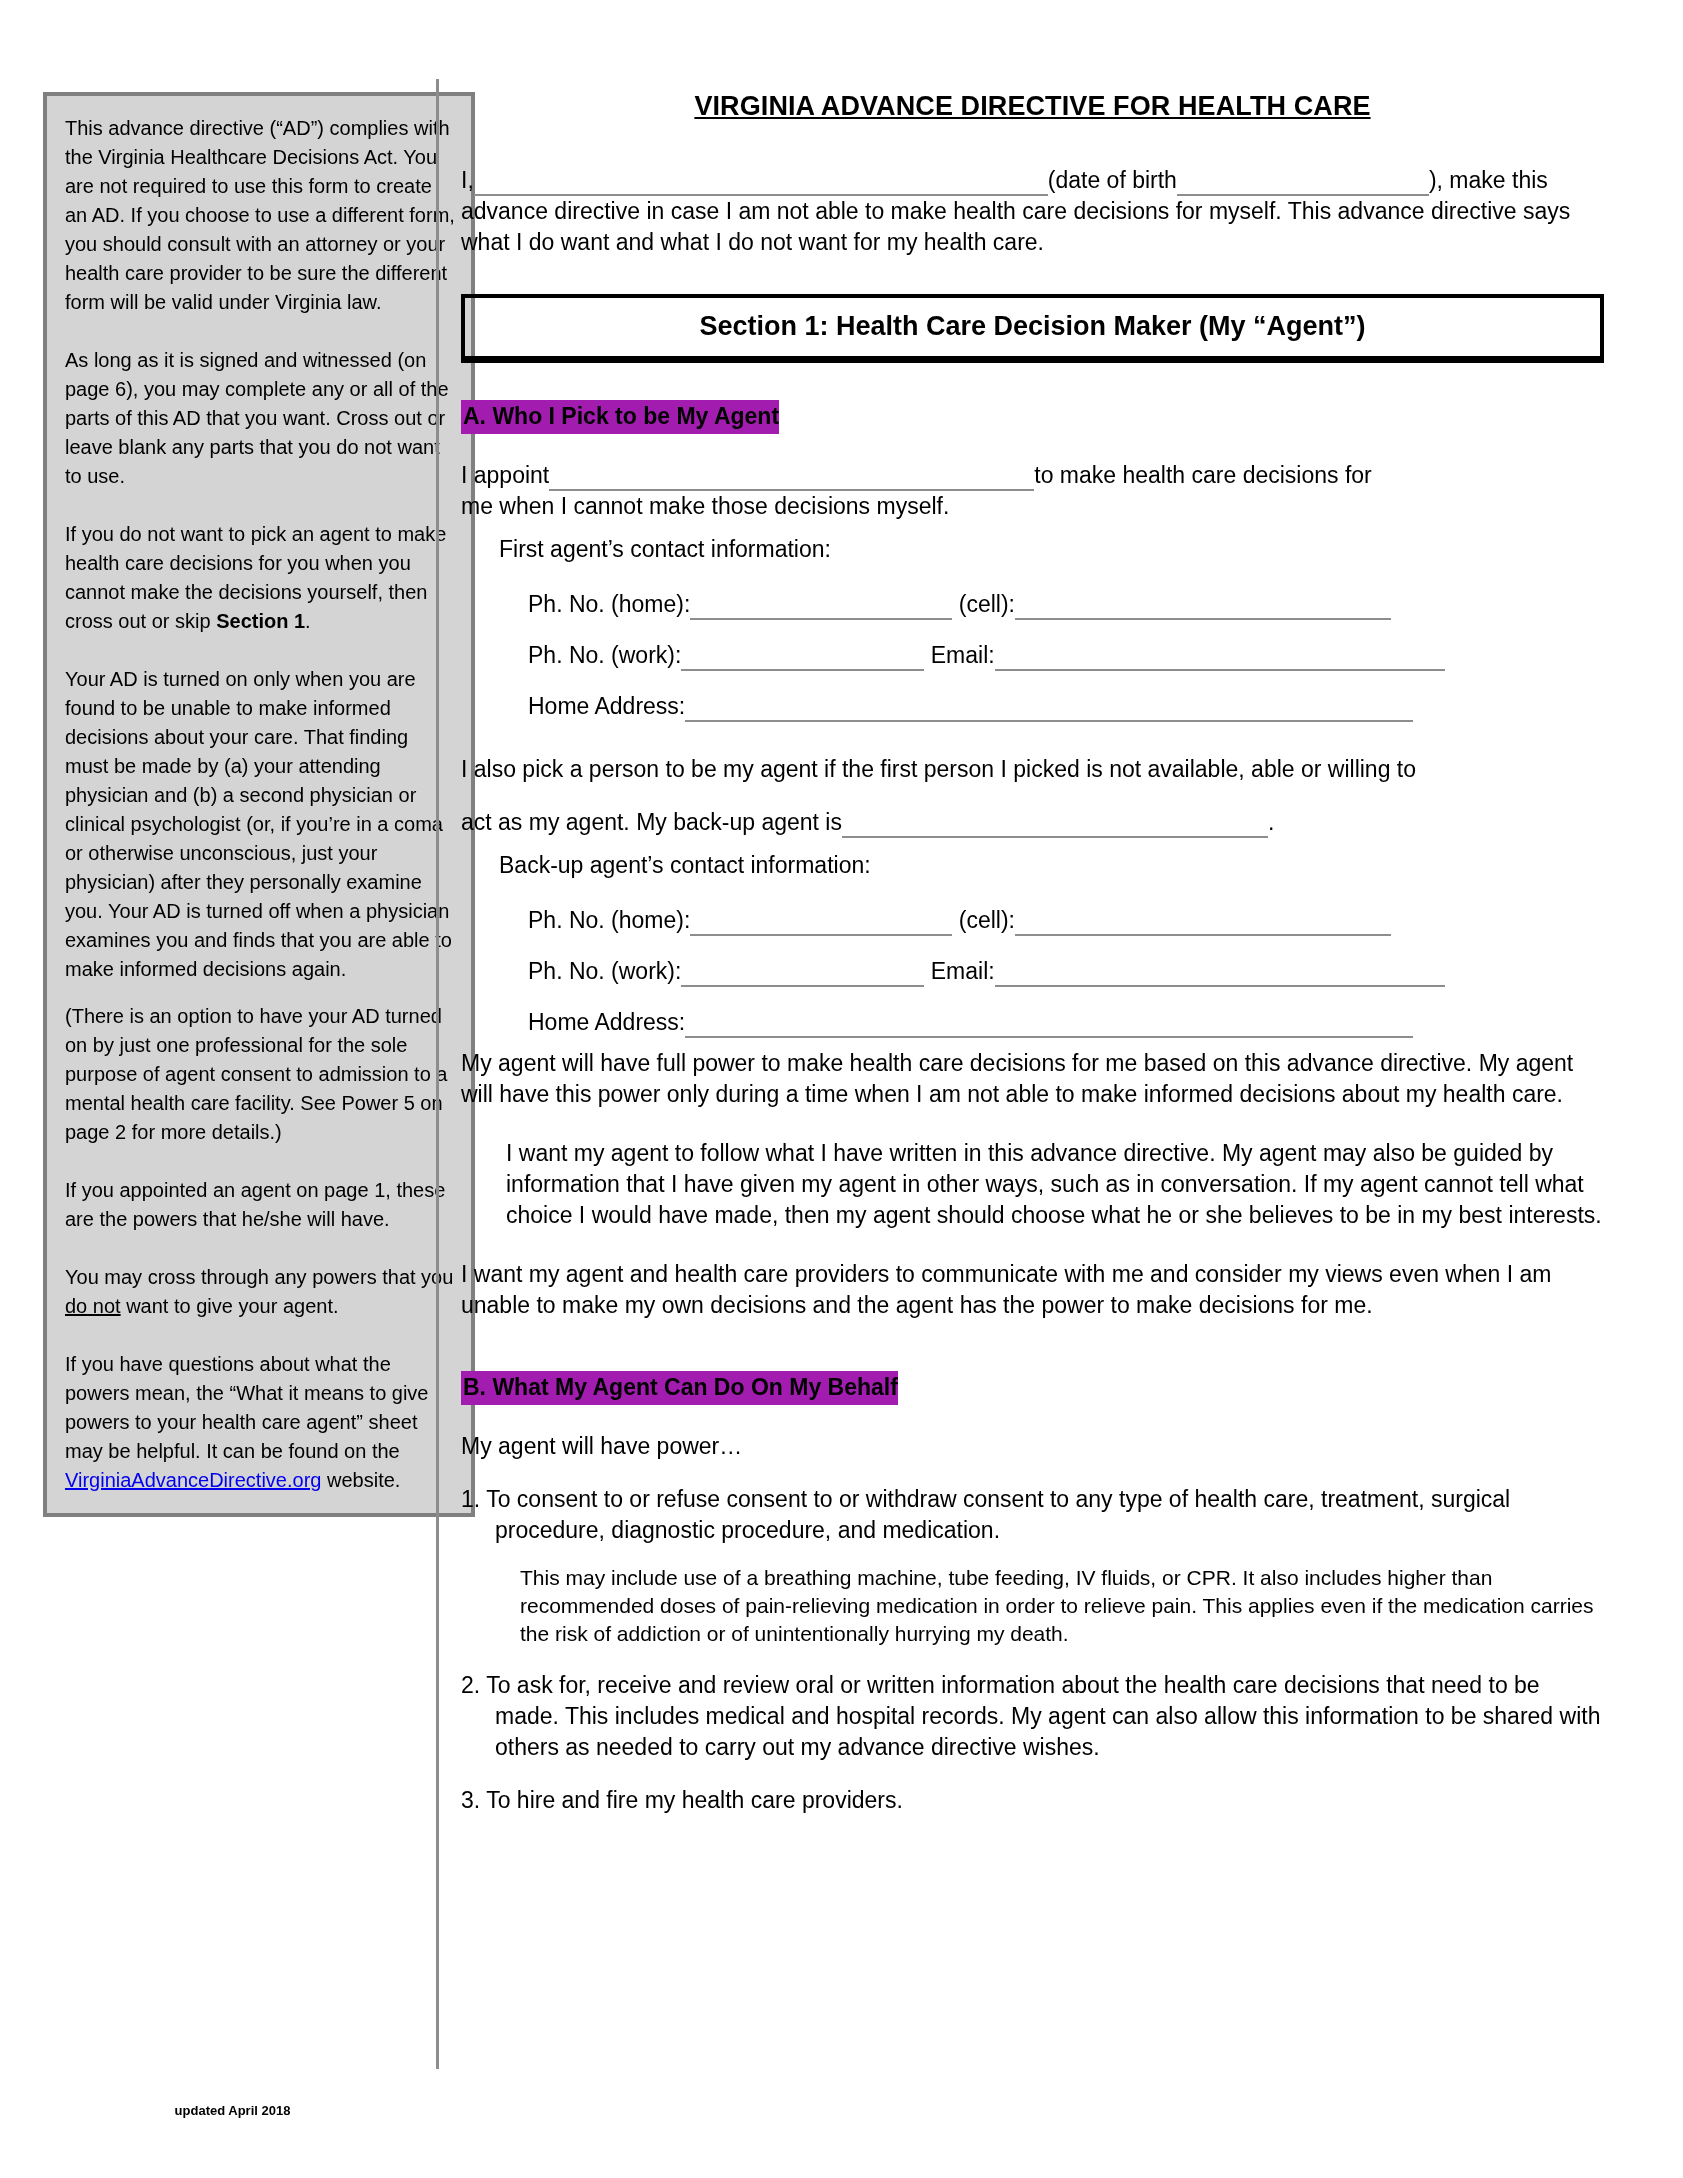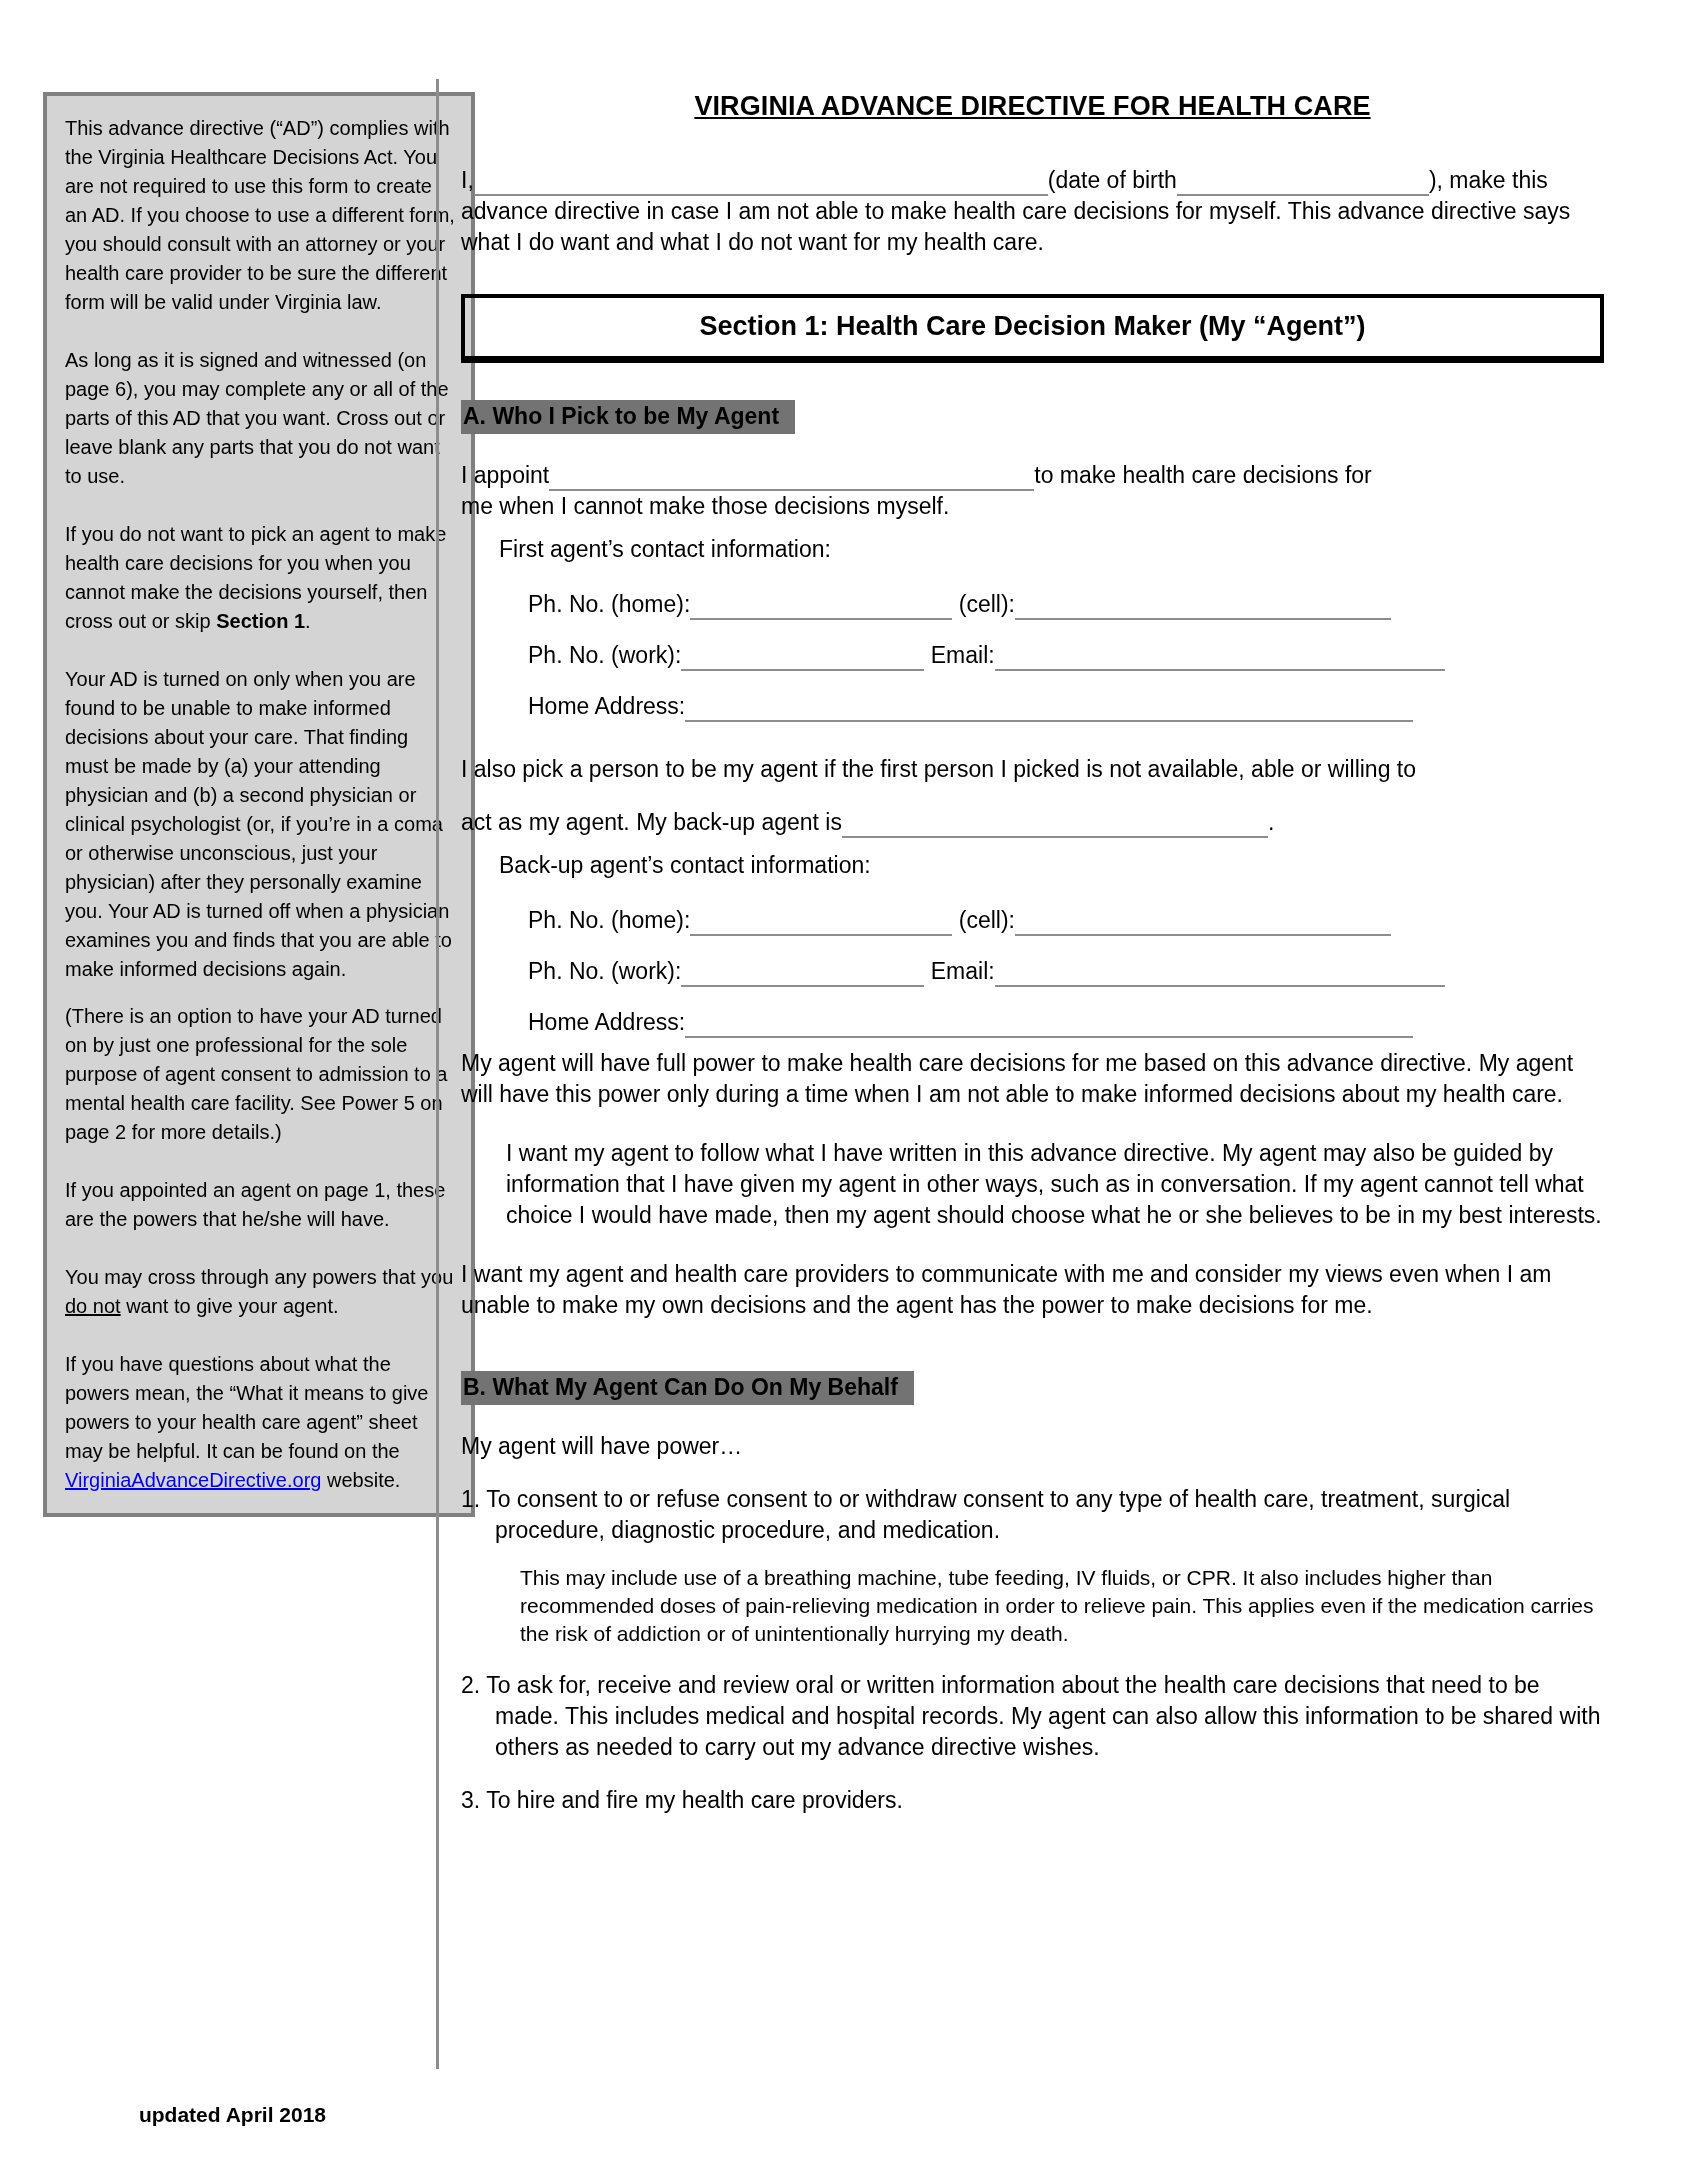--- a/index.html
+++ b/index.html
@@ -63,21 +63,21 @@
     background: #8d8d8d;
   }
 
   
   .footer {
     position: absolute;
     left: 43px;
     top: 2103px;
     width: 379px;
     text-align: center;
-    font-size: 21px;
+    font-size: 13px;
     font-weight: bold;
   }
 
   
   .content {
     position: absolute;
     left: 461px;
     top: 89px;
     width: 1143px;
     font-size: 23px;
@@ -133,22 +133,22 @@
     font-weight: bold;
     font-size: 27px;
     line-height: 32px;
   }
 
   .sub-head {
     margin: 40px 0 0 0;
     font-weight: bold;
     font-size: 23px;
     display: inline-block;
-    background: #737373;
-    padding: 1px 16px 2px 2px;
+    background: #a21caf;
+    padding: 1px 0 2px 2px;
   }
   .sub-head-wrap { margin: 40px 0 0 0; }
   .sub-head-wrap .sub-head { margin: 0; }
 
   .para { margin: 26px 0 0 0; }
   .para.tight { margin-top: 10px; }
 
   .indent1 { margin-left: 38px; }
 
   .field-row {

